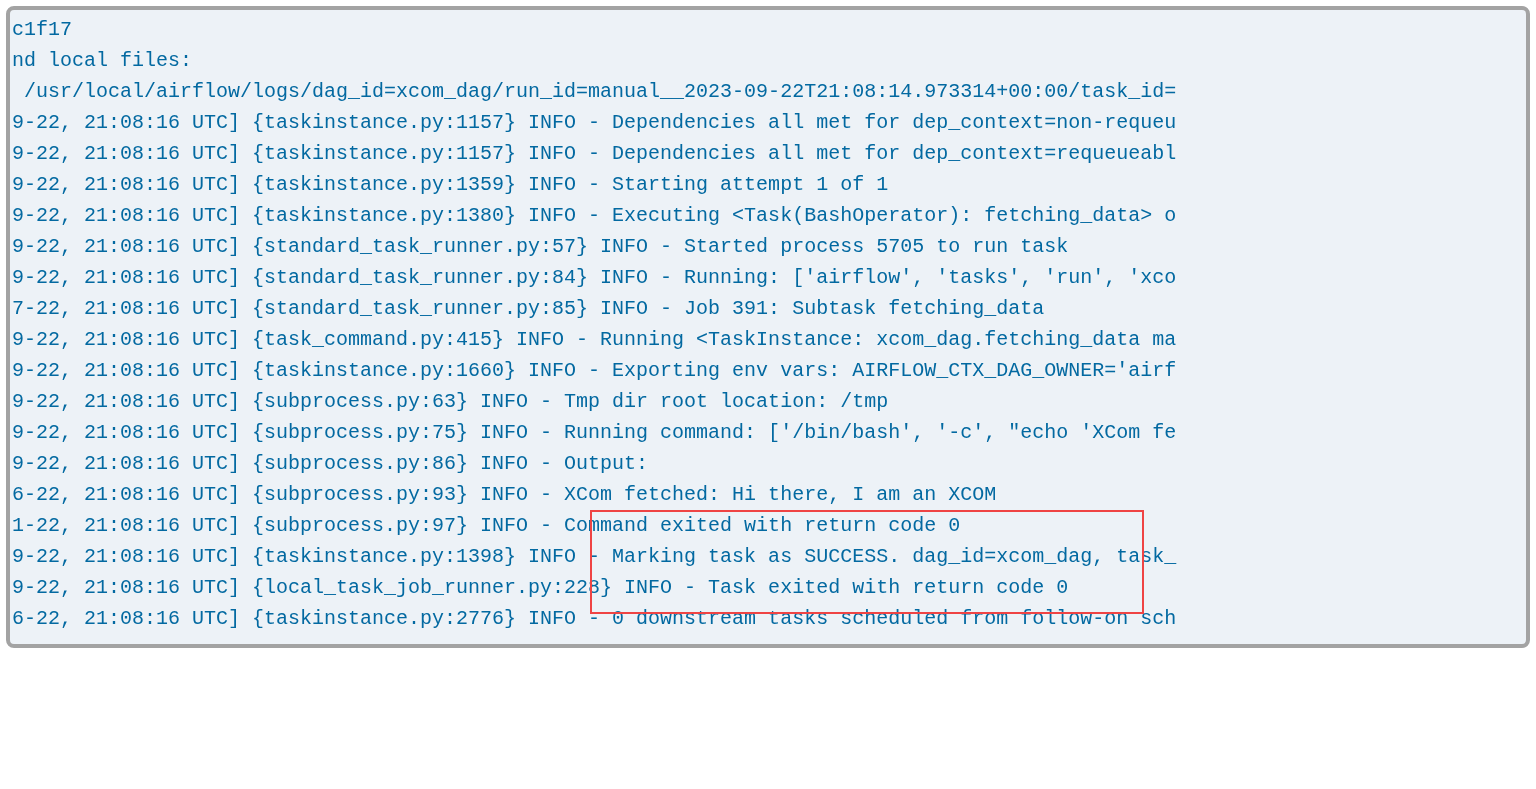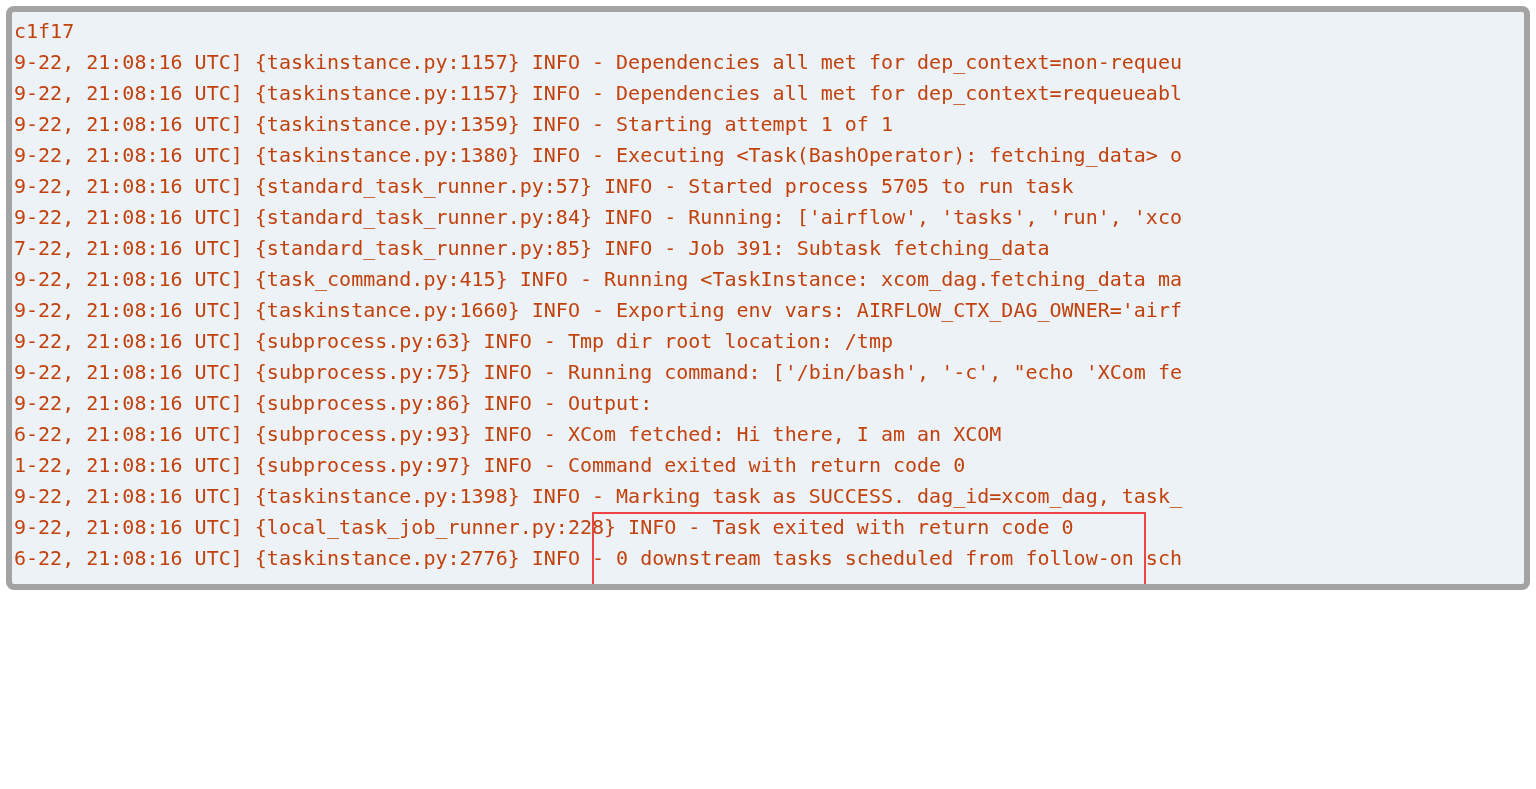--- a/index.html
+++ b/index.html
@@ -5,45 +5,48 @@
     body {
       margin: 0;
       padding: 0;
       background: #ffffff;
       font-family: "Menlo", "Monaco", "Consolas", monospace;
       font-size: 20px;
       line-height: 1.55;
     }
     .log-container {
       background: #edf2f7;
-      border: 6px solid #a3a3a3;
+      border: 4px solid #a3a3a3;
       border-radius: 8px;
       padding: 4px 2px 10px 2px;
       margin: 6px;
       overflow: hidden;
       white-space: nowrap;
-      color: #c2410c;
+      color: #0369a1;
       position: relative;
+      font-family: Liberation Mono, monospace;
     }
     .log-line {
       display: block;
       white-space: pre;
       overflow: hidden;
     }
     .highlight-box {
       position: absolute;
       border: 2px solid #ef4444;
       pointer-events: none;
     }
   </style>
 </head>
 <body>
 
 <div class="log-container">
   <span class="log-line">c1f17</span>
+  <span class="log-line">nd local files:</span>
+  <span class="log-line"> /usr/local/airflow/logs/dag_id=xcom_dag/run_id=manual__2023-09-22T21:08:14.973314+00:00/task_id=</span>
   <span class="log-line">9-22, 21:08:16 UTC] {taskinstance.py:1157} INFO - Dependencies all met for dep_context=non-requeu</span>
   <span class="log-line">9-22, 21:08:16 UTC] {taskinstance.py:1157} INFO - Dependencies all met for dep_context=requeueabl</span>
   <span class="log-line">9-22, 21:08:16 UTC] {taskinstance.py:1359} INFO - Starting attempt 1 of 1</span>
   <span class="log-line">9-22, 21:08:16 UTC] {taskinstance.py:1380} INFO - Executing &lt;Task(BashOperator): fetching_data&gt; o</span>
   <span class="log-line">9-22, 21:08:16 UTC] {standard_task_runner.py:57} INFO - Started process 5705 to run task</span>
   <span class="log-line">9-22, 21:08:16 UTC] {standard_task_runner.py:84} INFO - Running: ['airflow', 'tasks', 'run', 'xco</span>
   <span class="log-line">7-22, 21:08:16 UTC] {standard_task_runner.py:85} INFO - Job 391: Subtask fetching_data</span>
   <span class="log-line">9-22, 21:08:16 UTC] {task_command.py:415} INFO - Running &lt;TaskInstance: xcom_dag.fetching_data ma</span>
   <span class="log-line">9-22, 21:08:16 UTC] {taskinstance.py:1660} INFO - Exporting env vars: AIRFLOW_CTX_DAG_OWNER='airf</span>
   <span class="log-line">9-22, 21:08:16 UTC] {subprocess.py:63} INFO - Tmp dir root location: /tmp</span>

